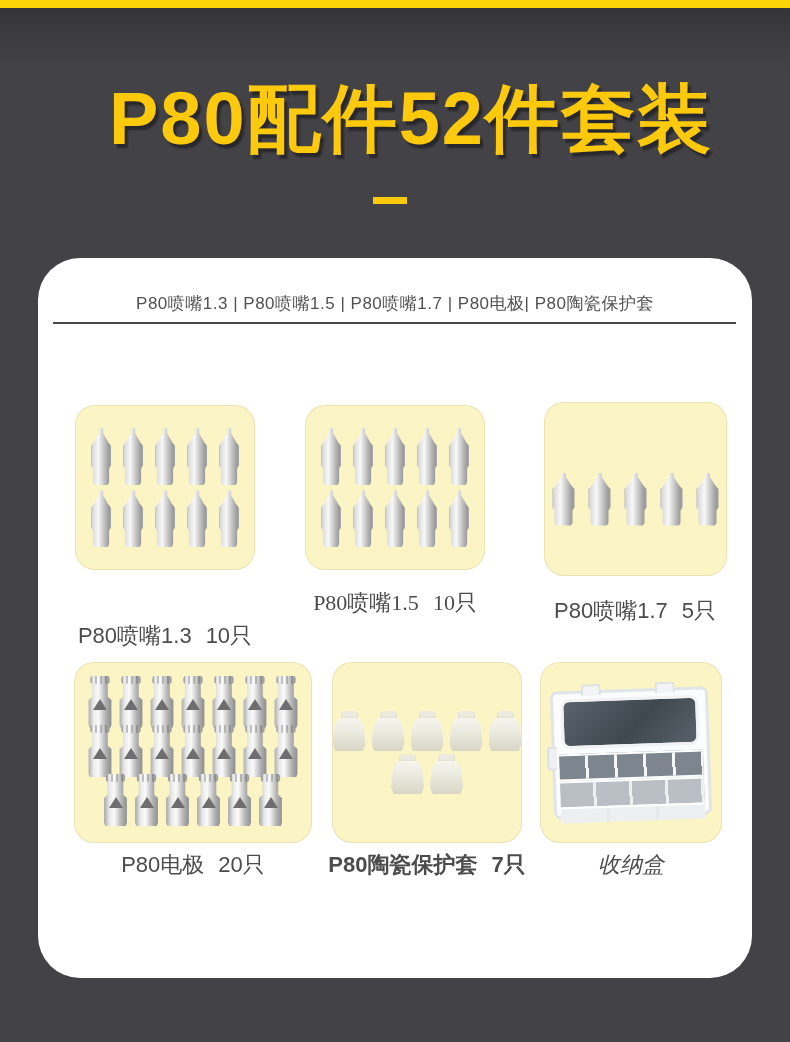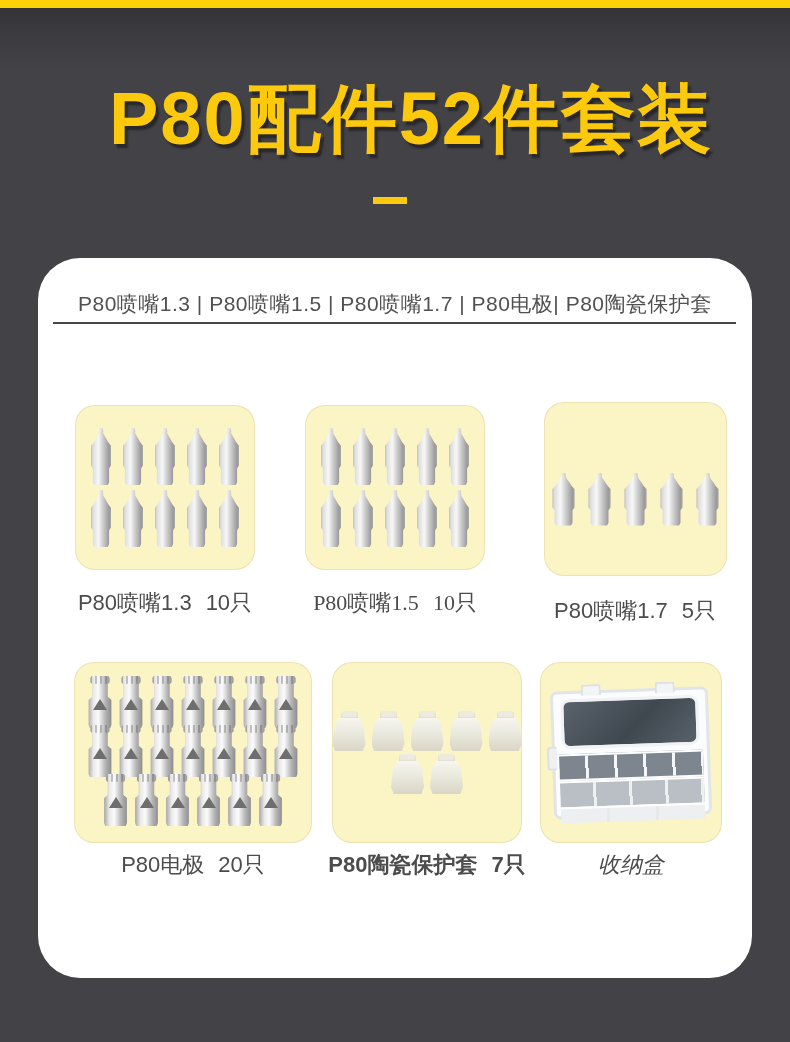--- a/index.html
+++ b/index.html
@@ -6,21 +6,21 @@
   .page{position:relative;width:790px;height:1042px;overflow:hidden;
         font-family:"Liberation Sans","DejaVu Sans",sans-serif;
         background:linear-gradient(180deg,#333338 8px,#3b3b40 34px,#424247 70px,#424247 100%);}
   .top-strip{position:absolute;left:0;top:0;width:790px;height:8px;background:#fdd206;}
   .banner-title{position:absolute;left:0;top:80px;width:790px;text-align:center;
         font-size:74px;line-height:1.05;font-weight:900;letter-spacing:2px;color:#fcc90d;
         text-shadow:3px 4px 2px rgba(18,18,22,.55);white-space:nowrap;padding-left:16px;}
   .title-dash{position:absolute;left:373px;top:197px;width:34px;height:7px;background:#fcc90d;}
   .card{position:absolute;left:38px;top:258px;width:714px;height:720px;background:#ffffff;border-radius:42px;}
   .card-header{position:absolute;left:0;top:32px;width:714px;text-align:center;
-        font-size:21px;line-height:28px;color:#515151;letter-spacing:.5px;}
+        font-size:17px;line-height:28px;color:#515151;letter-spacing:.5px;}
   .header-rule{position:absolute;left:15px;top:64px;width:683px;height:2px;background:#48484b;}
   .tile{position:absolute;background:#fbf4c5;border:1px solid rgba(120,110,40,.12);
         border-radius:20px;display:flex;flex-direction:column;align-items:center;justify-content:center;box-sizing:border-box;}
   .t1{left:37px;top:147px;width:180px;height:165px;}
   .t2{left:267px;top:147px;width:180px;height:165px;}
   .t3{left:506px;top:144px;width:183px;height:174px;}
   .t4{left:36px;top:404px;width:238px;height:181px;}
   .t5{left:294px;top:404px;width:190px;height:181px;}
   .t6{left:502px;top:404px;width:182px;height:181px;}
   .caption{position:absolute;text-align:center;font-size:22px;color:#4c4c4c;font-weight:400;}
@@ -125,21 +125,21 @@
           <div class="prow">
             <div class="nozzle"></div>
             <div class="nozzle"></div>
             <div class="nozzle"></div>
             <div class="nozzle"></div>
             <div class="nozzle"></div>
           </div>
         </div>
       </div>
 
-    <div class="caption cap1" style="left:17px;width:220px;">
+    <div class="caption cap1" style="left:17px;width:220px;margin-top:33px;">
       <span>P80喷嘴1.3</span><span class="qty">10只</span>
     </div>
     <div class="caption cap1" style="left:247px;width:220px;font-family:Liberation Serif, serif;">
       <span>P80喷嘴1.5</span><span class="qty">10只</span>
     </div>
     <div class="caption cap1" style="left:487px;width:220px;margin-top:8px;">
       <span>P80喷嘴1.7</span><span class="qty">5只</span>
     </div>
 
     <div class="tile t4">

